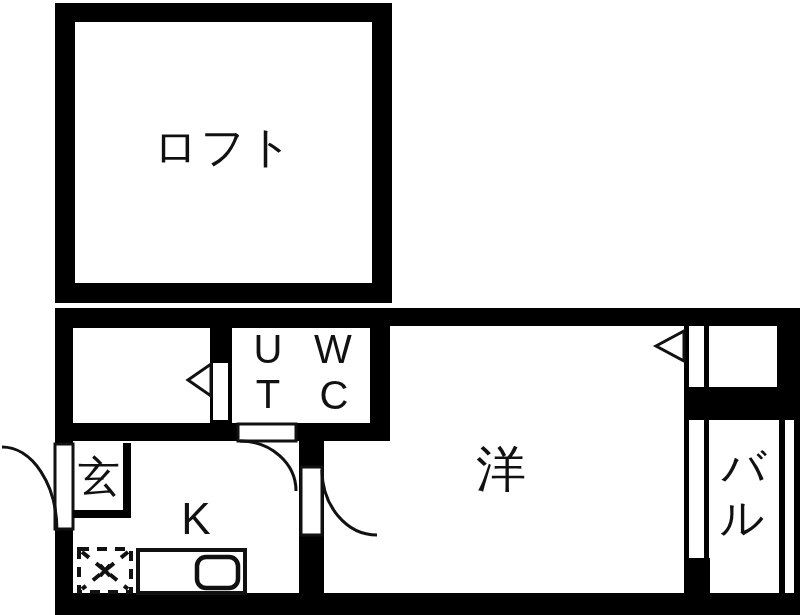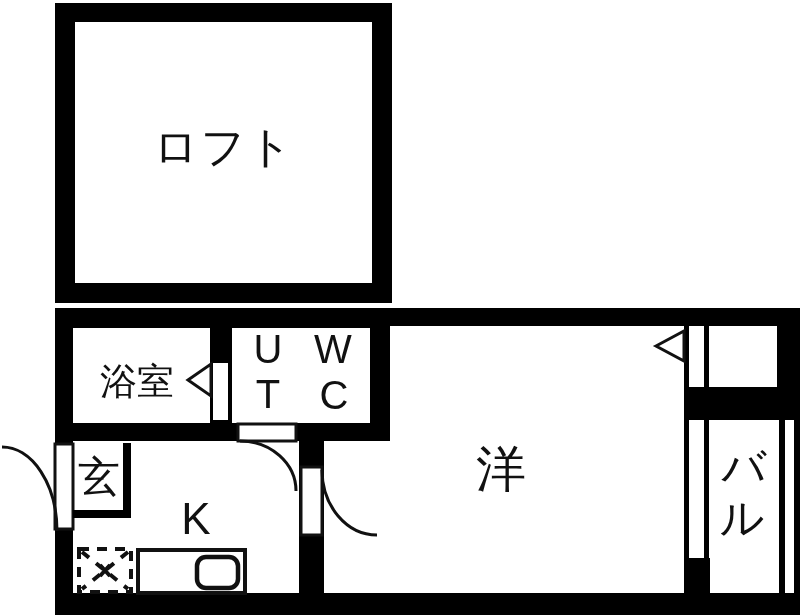--- a/index.html
+++ b/index.html
@@ -93,21 +93,20 @@
       <line x1="128" y1="552" x2="82" y2="589" stroke="#111111" stroke-width="4" stroke-dasharray="9 9"></line>
       <line x1="100" y1="565" x2="110" y2="576" stroke="#111111" stroke-width="4"></line>
       <line x1="110" y1="565" x2="100" y2="576" stroke="#111111" stroke-width="4"></line>
     </g>
 
     <rect x="138" y="550" width="107" height="43" fill="#ffffff" stroke="#111111" stroke-width="4"></rect>
     <rect x="197" y="557" width="41" height="31" rx="9" fill="#ffffff" stroke="#111111" stroke-width="4.5"></rect>
   </svg>
 
   <div class="room-label lbl-loft">ロフト</div>
-  <div class="room-label lbl-bath">浴室</div>
   <div class="room-label lbl-u">U</div>
   <div class="room-label lbl-t">T</div>
   <div class="room-label lbl-w">W</div>
   <div class="room-label lbl-c">C</div>
   <div class="room-label lbl-genkan">玄</div>
   <div class="room-label lbl-kitchen">K</div>
   <div class="room-label lbl-western">洋</div>
   <div class="room-label lbl-bal-1">バ</div>
   <div class="room-label lbl-bal-2">ル</div>
 

